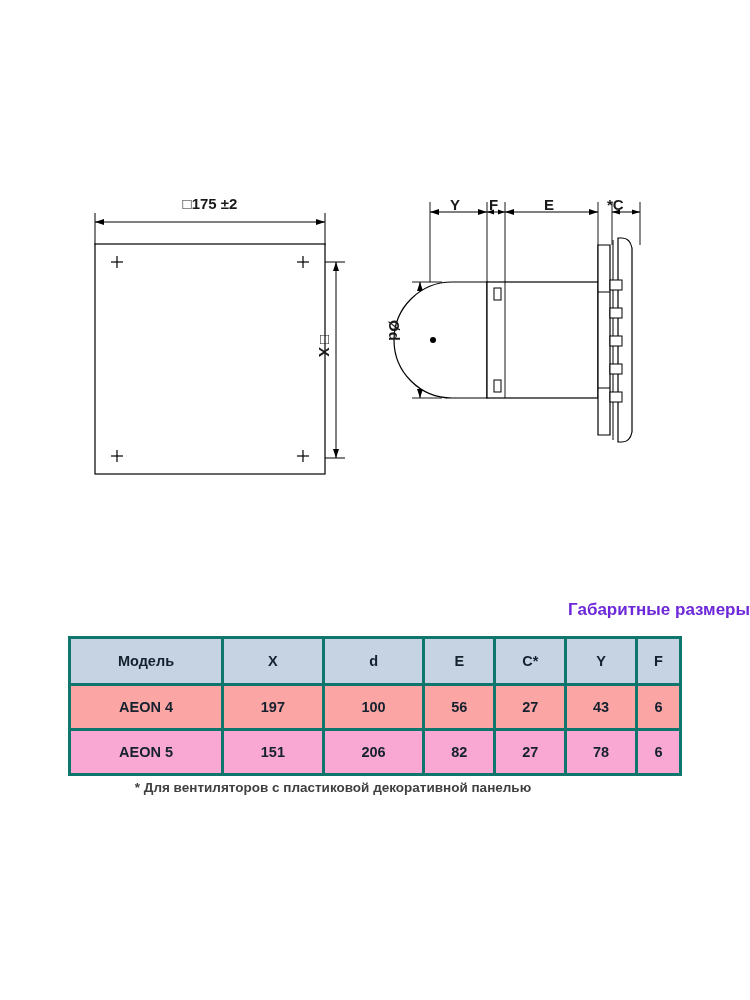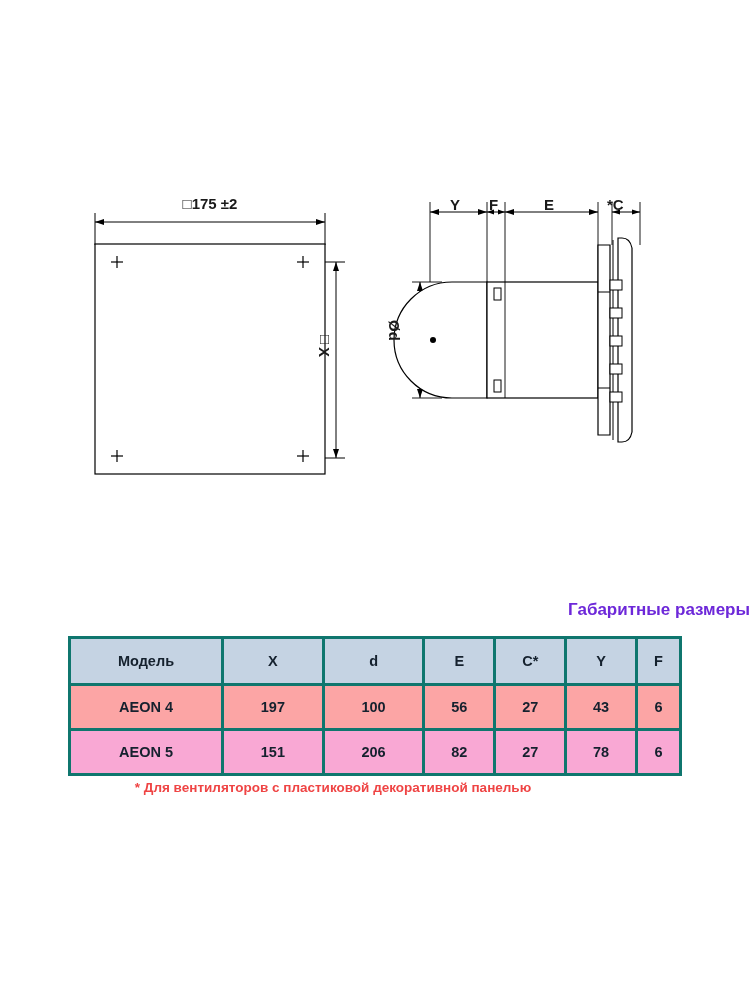--- a/index.html
+++ b/index.html
@@ -72,21 +72,21 @@
   }
 
   .footnote {
     position: absolute;
     top: 780px;
     left: 0;
     width: 666px;
     text-align: center;
     font-size: 13.5px;
     font-weight: bold;
-    color: #ef4444;
+    color: #404040;
   }
 </style>
 </head>
 <body>
 
 <div class="sheet">
 
   <svg width="750" height="560" style="position:absolute;left:0;top:140px;">
 
     <g>

